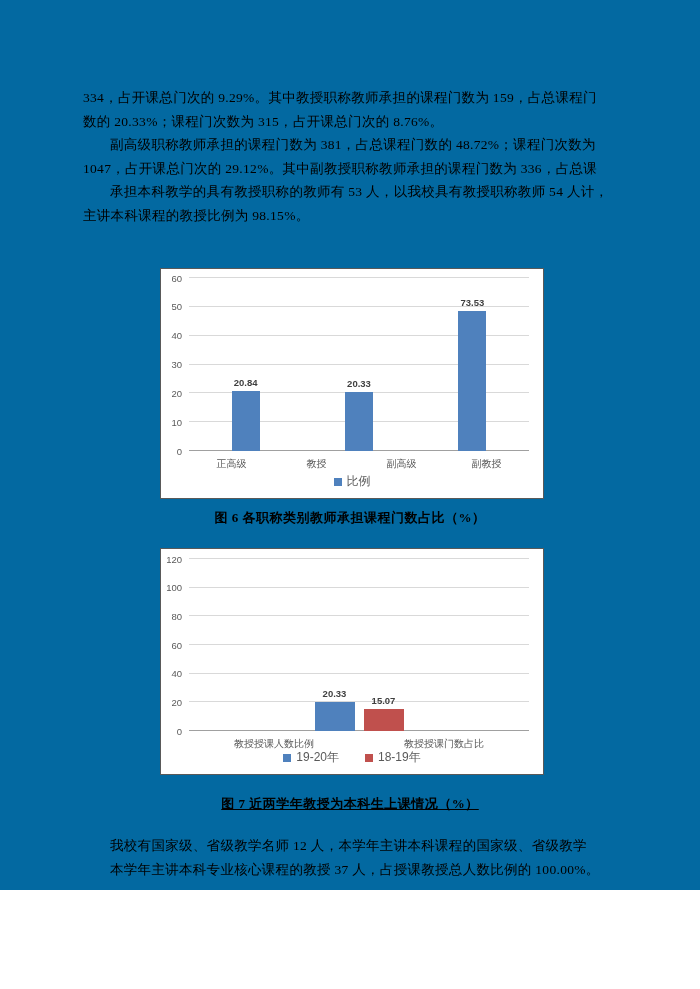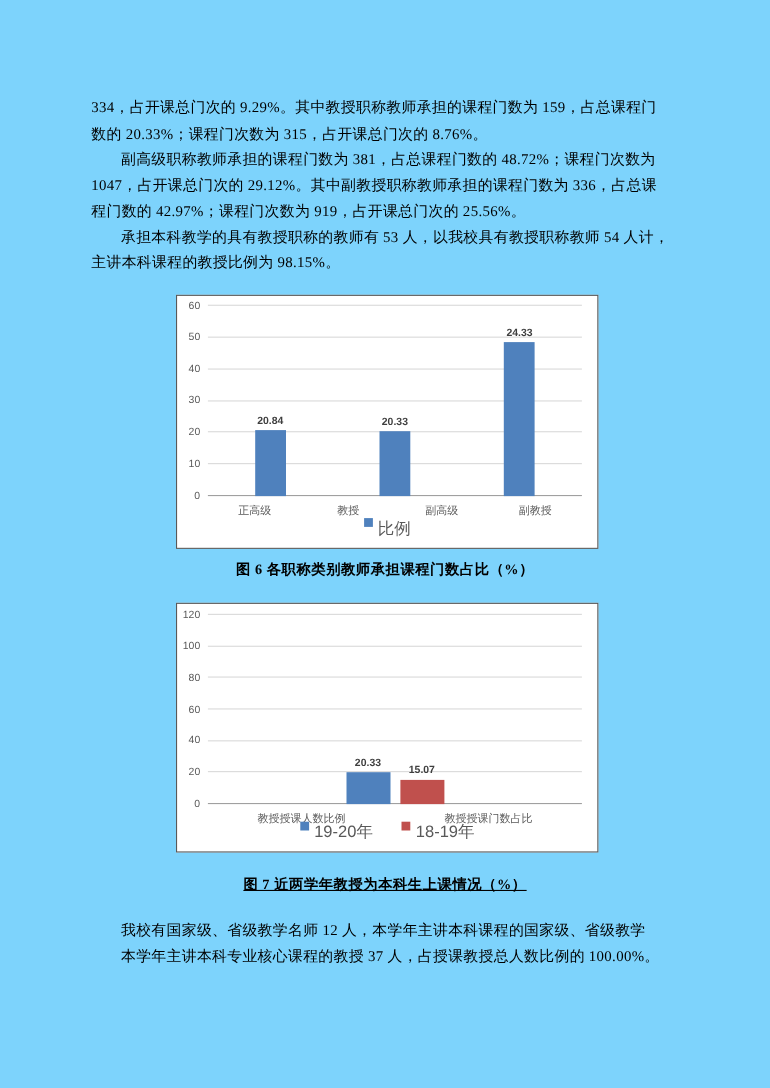--- a/index.html
+++ b/index.html
@@ -1,18 +1,18 @@
 <!DOCTYPE html>
 <html><head>
 <meta charset="utf-8">
 <style>
   html,body { margin:0; padding:0; background:#ffffff; }
   .page {
-    position:relative; width:700px; height:989px; margin:0 auto;
-    background:#7dd3fc; color:#000;
+    position:relative; width:700px; height:890px; margin:0 auto;
+    background:#0369a1; color:#000;
     font-family:"Liberation Serif","DejaVu Serif",serif;
     overflow:hidden;
   }
   .textblock { position:absolute; left:83px; width:530px; }
   .tb-top { top:86px; }
   .tb-bottom { top:834px; }
   .line { height:23.5px; line-height:23.5px; font-size:13.5px; letter-spacing:0.3px; white-space:nowrap; }
   .indent { padding-left:27px; }
 
   .caption {
@@ -42,36 +42,35 @@
   }
   .groups { position:absolute; left:0; right:0; top:0; bottom:0; display:flex; }
   .group { flex:1; display:flex; justify-content:center; align-items:flex-end; }
   .barcol { display:flex; flex-direction:column; justify-content:flex-end; align-items:center; height:100%; }
   .datalabel { font-size:9.5px; font-weight:bold; color:#3f3f3f; margin-bottom:3px; white-space:nowrap; }
 
   .xlabels { position:absolute; left:28px; right:14px; top:188px; display:flex; }
   .xlabel { flex:1; text-align:center; font-size:10px; color:#595959; white-space:nowrap; }
 
   .legend { position:absolute; left:0; right:0; bottom:8px; display:flex; justify-content:center; gap:26px; }
-  .legitem { display:flex; align-items:flex-start; font-size:15px; color:#595959; }
+  .legitem { display:flex; align-items:center; font-size:12px; color:#595959; }
   .sq { width:8px; height:8px; margin-right:5px; display:inline-block; flex:none; }
 
   .pagenum { position:absolute; top:916px; left:0; width:700px; text-align:center; font-size:13px; line-height:23px; letter-spacing:2px; }
 </style>
 </head>
 <body>
 
 <div class="page">
 
   <div class="textblock tb-top">
     <div class="line">334，占开课总门次的 9.29%。其中教授职称教师承担的课程门数为 159，占总课程门</div>
     <div class="line">数的 20.33%；课程门次数为 315，占开课总门次的 8.76%。</div>
     <div class="line indent">副高级职称教师承担的课程门数为 381，占总课程门数的 48.72%；课程门次数为</div>
     <div class="line">1047，占开课总门次的 29.12%。其中副教授职称教师承担的课程门数为 336，占总课</div>
-    <div class="line">程门数的 42.97%；课程门次数为 919，占开课总门次的 25.56%。</div>
     <div class="line indent">承担本科教学的具有教授职称的教师有 53 人，以我校具有教授职称教师 54 人计，</div>
     <div class="line">主讲本科课程的教授比例为 98.15%。</div>
   </div>
 
   <div class="chartbox chart1">
     <div class="plot">
         <div class="gridline baseline" style="bottom: 0%;"></div>
         <div class="ytick" style="bottom: 0%;">0</div>
         <div class="gridline" style="bottom: 16.6667%;"></div>
         <div class="ytick" style="bottom: 16.6667%;">10</div>
@@ -93,21 +92,21 @@
             </div>
           </div>
           <div class="group" style="gap: 0px;">
             <div class="barcol">
               <div class="datalabel">20.33</div>
               <div class="bar" style="height: 33.8833%; width: 28px; background: rgb(79, 129, 189);"></div>
             </div>
           </div>
           <div class="group" style="gap: 0px;">
             <div class="barcol">
-              <div class="datalabel">24.33</div>
+              <div class="datalabel">73.53</div>
               <div class="bar" style="height: 81.2%; width: 28px; background: rgb(79, 129, 189);"></div>
             </div>
           </div>
         </div>
       </div>
     <div class="xlabels">
         <div class="xlabel">正高级</div>
         <div class="xlabel">教授</div>
         <div class="xlabel">副高级</div>
         <div class="xlabel">副教授</div>

